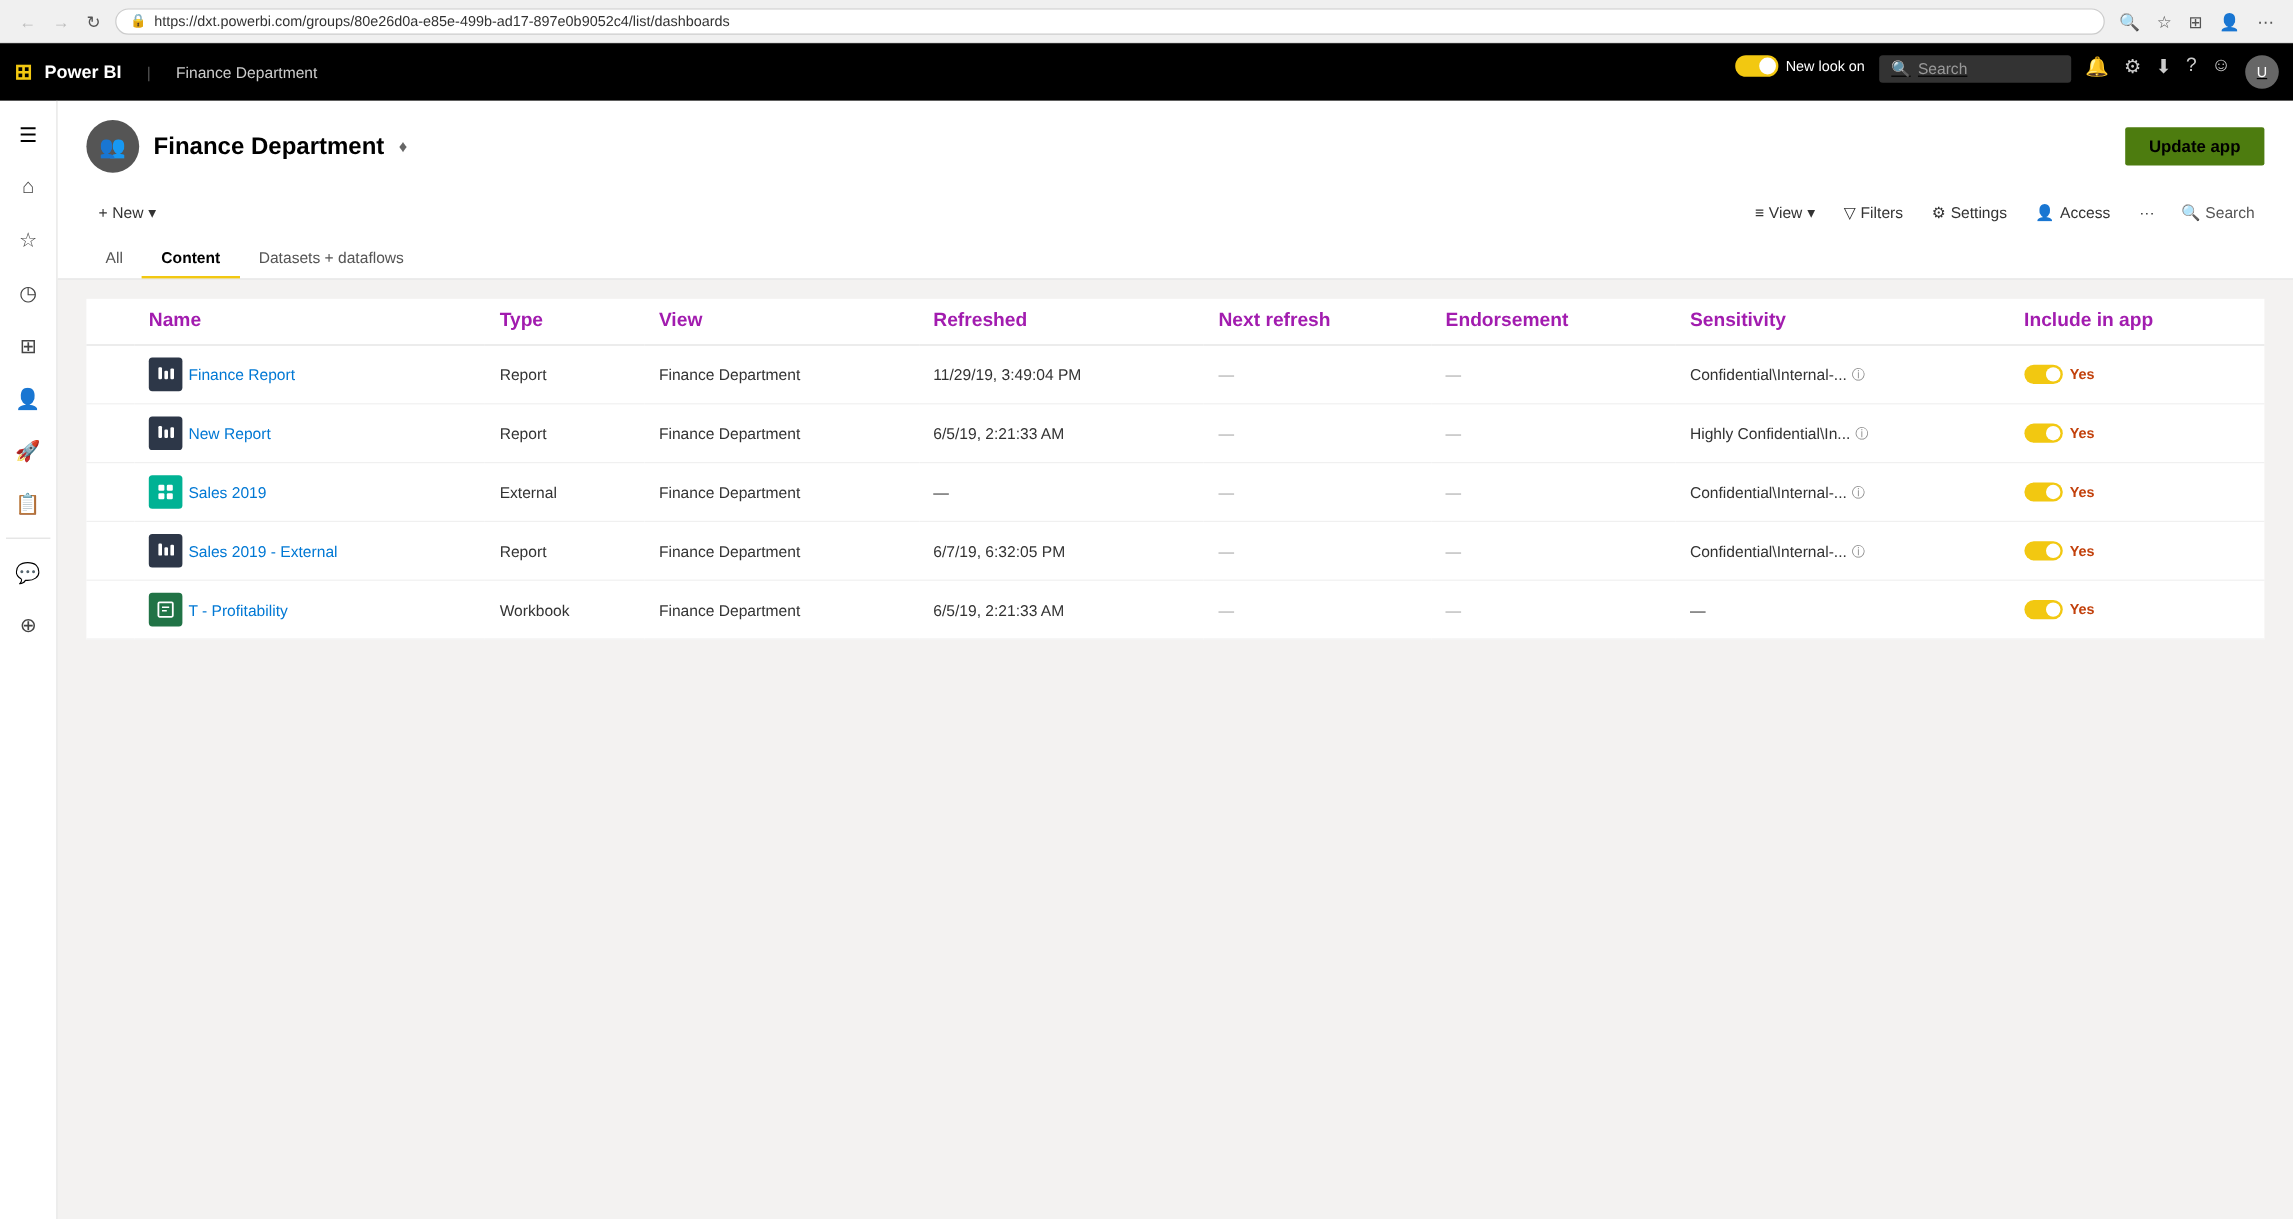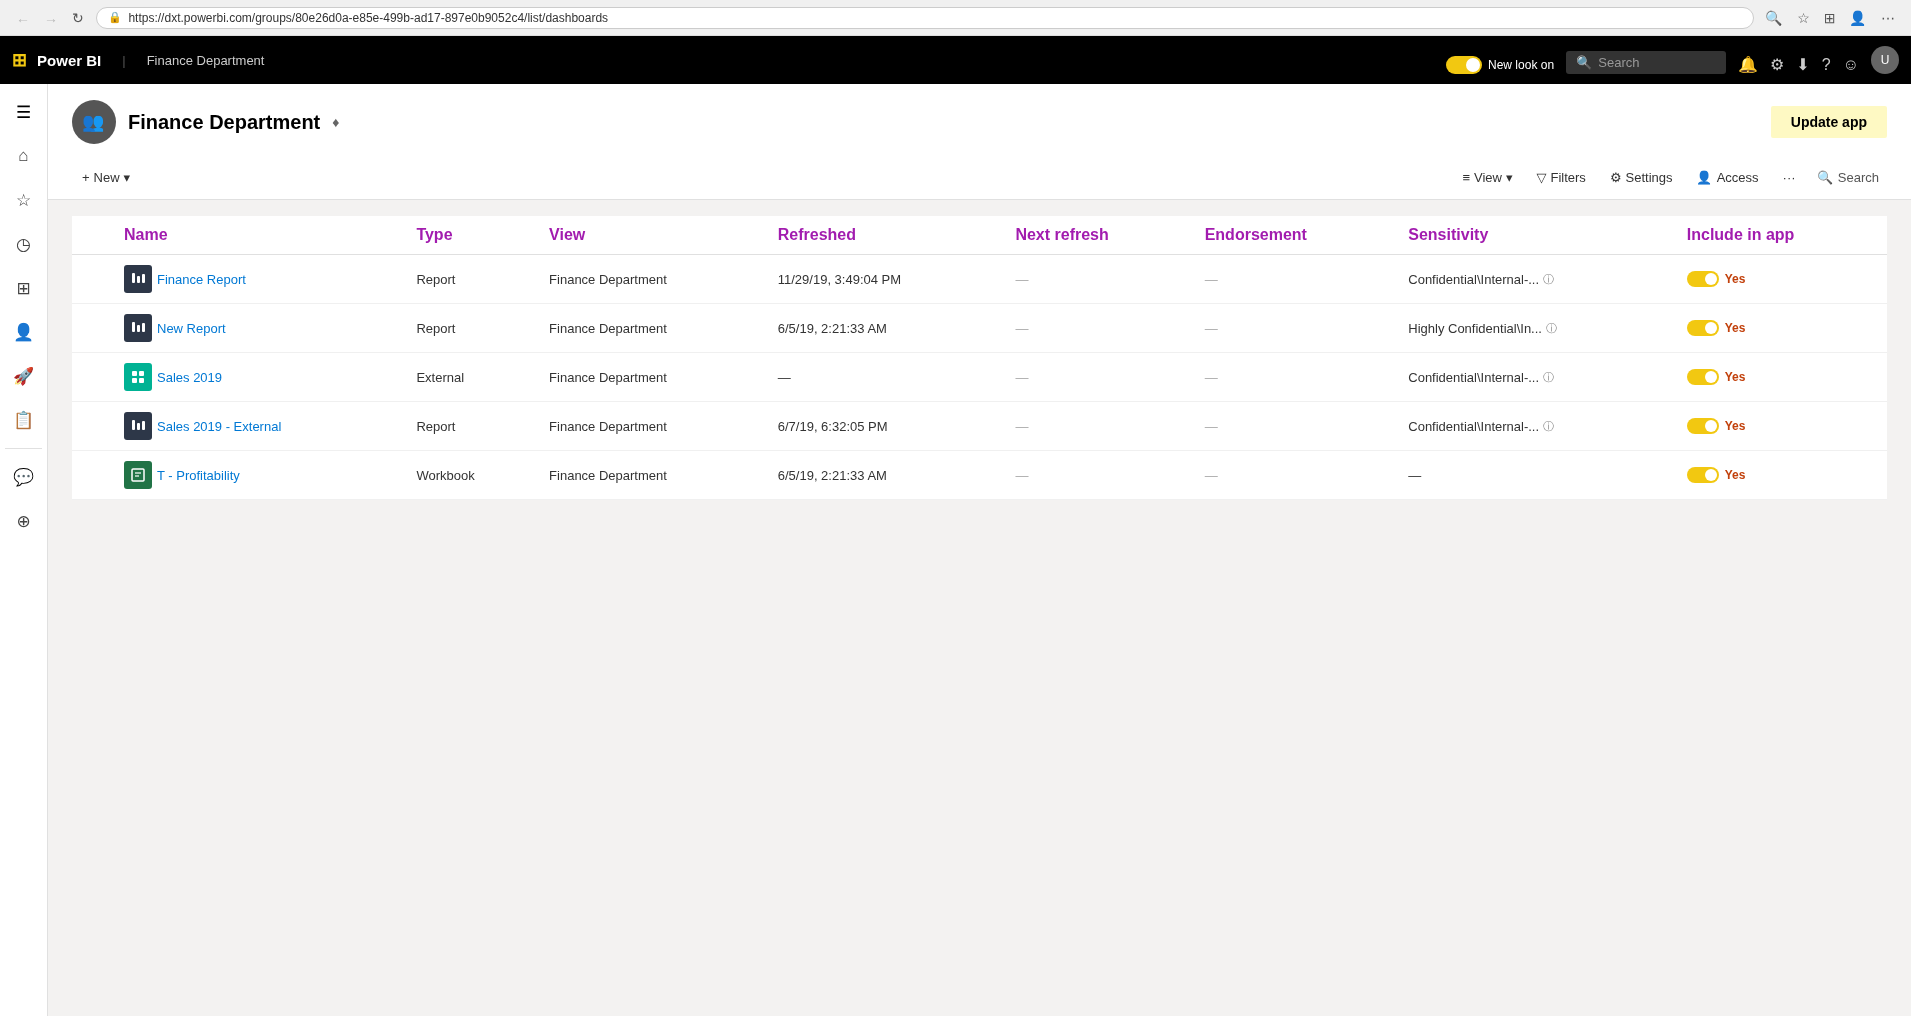--- a/index.html
+++ b/index.html
@@ -12,21 +12,21 @@
       display: flex;
       align-items: center;
       padding: 0 12px;
       gap: 10px;
     }
     .top-bar-left { display: flex; align-items: center; gap: 10px; flex: 1; }
     .top-bar-brand { display: flex; align-items: center; gap: 21px; }
     .brand-logo { color: #f2c811; font-size: 18px; font-weight: bold; }
     .brand-name { color: #fff; font-size: 15px; font-weight: 600; }
     .brand-workspace { color: #ccc; font-size: 13px; }
-    .top-bar-right { display: flex; align-items: flex-end; gap: 12px; }
+    .top-bar-right { display: flex; align-items: flex-start; gap: 12px; text-decoration: underline; }
     .new-look-toggle { display: flex; align-items: center; gap: 6px; color: #fff; font-size: 12px; }
     .toggle-pill {
       width: 36px; height: 18px; background: #f2c811; border-radius: 9px; position: relative; cursor: pointer;
     }
     .toggle-pill::after {
       content: ''; position: absolute; right: 2px; top: 2px;
       width: 14px; height: 14px; background: #fff; border-radius: 50%;
     }
     .search-box {
       display: flex; align-items: center; background: #333; border-radius: 3px;
@@ -95,21 +95,21 @@
       display: flex; align-items: center; justify-content: space-between; margin-bottom: 12px;
     }
     .page-title-area { display: flex; align-items: center; gap: 12px; }
     .workspace-icon {
       width: 44px; height: 44px; background: #555; border-radius: 50%;
       display: flex; align-items: center; justify-content: center; color: #fff; font-size: 18px;
     }
     .page-title { font-size: 20px; font-weight: 600; color: #000; }
     .diamond-icon { color: #666; font-size: 14px; }
     .update-app-btn {
-      background: #fef9c3; border: none; padding: 8px 20px; font-size: 14px;
+      background: #4d7c0f; border: none; padding: 8px 20px; font-size: 14px;
       font-weight: 600; cursor: pointer; border-radius: 2px;
     }
 
     
     .toolbar {
       display: flex; align-items: center; gap: 4px; padding: 8px 0;
     }
     .toolbar-btn {
       display: flex; align-items: center; gap: 4px; padding: 6px 10px;
       background: none; border: none; cursor: pointer; color: #333; font-size: 13px; border-radius: 2px;
@@ -280,20 +280,25 @@
             <span>···</span>
           </button>
 
           <div class="search-toolbar">
             <span>🔍</span>
             <span>Search</span>
           </div>
         </div>
       </div>
 
+      <div class="tabs">
+        <div class="tab">All</div>
+        <div class="tab active">Content</div>
+        <div class="tab">Datasets + dataflows</div>
+      </div>
     </div>
 
     <div class="table-area">
       <table class="content-table">
         <thead>
           <tr>
             <th style="width:40px"></th>
             <th>Name</th>
             <th>Type</th>
             <th>View</th>

